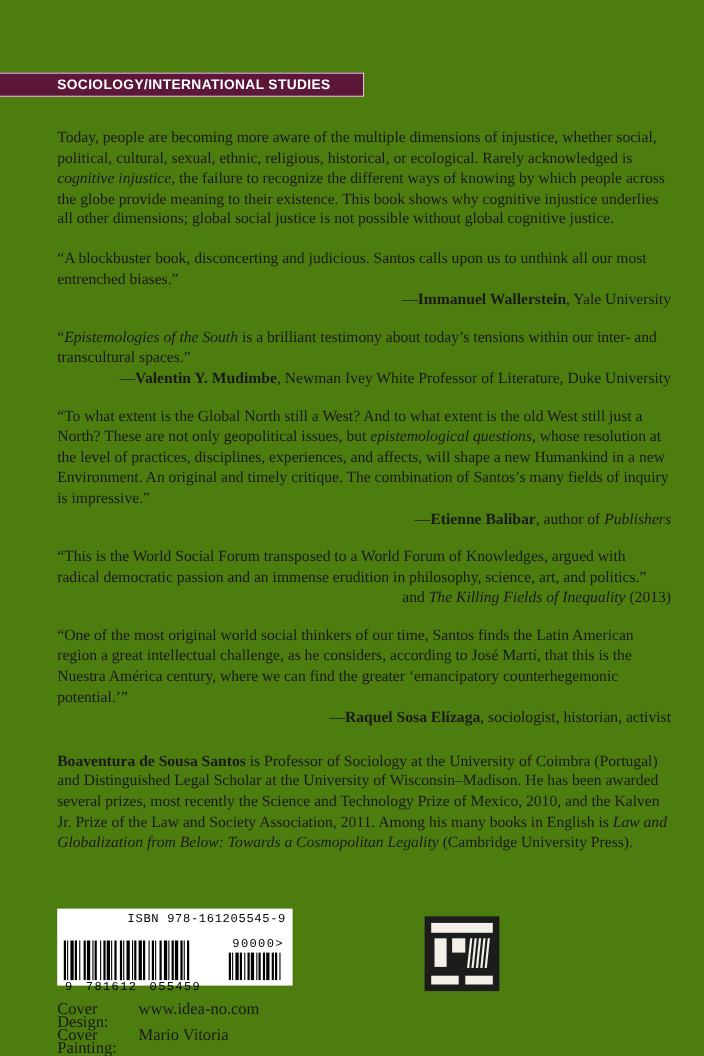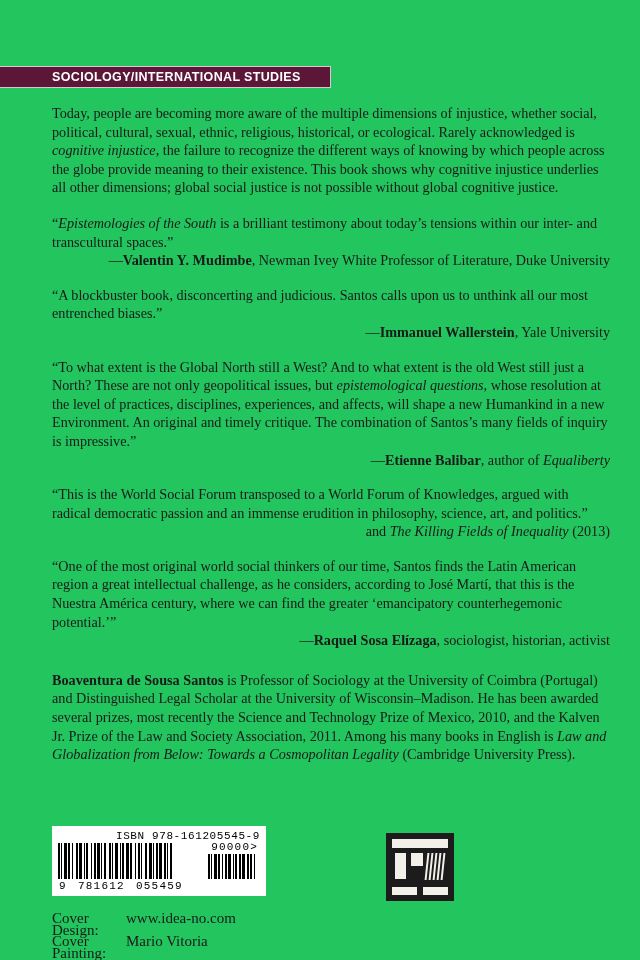--- a/index.html
+++ b/index.html
@@ -12,21 +12,21 @@
     background: #d2d1c3;
     font-family: "Liberation Serif", serif;
     color: #1a1a1a;
     overflow: hidden;
     position: relative;
   }
 
   .cover {
     position: absolute;
     inset: 0;
-    background: #22c55e;
+    background: #4d7c0f;
   }
 
   
   .category-banner {
     position: absolute;
     left: 0;
     top: 66px;
     width: 331px;
     height: 22px;
     background: #5b1638;
@@ -44,21 +44,21 @@
     letter-spacing: 0.35px;
     color: #ffffff;
     padding-left: 52px;
     white-space: nowrap;
   }
 
   
   .content {
     position: absolute;
     left: 52px;
-    top: 104px;
+    top: 116px;
     width: 558px;
   }
 
   p {
     margin: 0;
     font-size: 14.2px;
     line-height: 18.6px;
     text-align: left;
   }
 
@@ -121,21 +121,21 @@
     font-family: "Liberation Mono", monospace;
     font-size: 11px;
     letter-spacing: 0.6px;
     text-align: right;
     color: #000;
     line-height: 12px;
   }
   .barcode-main {
     position: relative;
     height: 36px;
-    margin-top: 1px;
+    margin-top: 13px;
   }
   .bars {
     display: flex;
     align-items: flex-end;
     height: 100%;
   }
   .bars span {
     display: block;
     background: #000;
     height: 100%;
@@ -296,32 +296,32 @@
 
   <div class="category-banner">
     <span class="category-banner-label">SOCIOLOGY/INTERNATIONAL STUDIES</span>
   </div>
 
   <div class="content">
 
     <p class="desc"><span>Today, people are becoming more aware of the multiple dimensions of injustice, whether social, political, cultural, sexual, ethnic, religious, historical, or ecological. Rarely acknowledged is </span><i>cognitive injustice</i><span>, the failure to recognize the different ways of knowing by which people across the globe provide meaning to their existence. This book shows why cognitive injustice underlies all other dimensions; global social justice is not possible without global cognitive justice.</span></p>
 
     <p class="blurb">
+      <span class="quote-text">“A blockbuster book, disconcerting and judicious. Santos calls upon us to unthink all our most entrenched biases.”</span>
+      <span class="attrib"><span>—</span><span class="name">Immanuel Wallerstein</span><span>, Yale University</span></span>
+    </p>
+
+    <p class="blurb">
       <span class="quote-text"><span>“</span><i>Epistemologies of the South</i><span> is a brilliant testimony about today’s tensions within our inter- and transcultural spaces.”</span></span>
       <span class="attrib"><span>—</span><span class="name">Valentin Y. Mudimbe</span><span>, Newman Ivey White Professor of Literature, Duke University</span></span>
     </p>
 
     <p class="blurb">
-      <span class="quote-text">“A blockbuster book, disconcerting and judicious. Santos calls upon us to unthink all our most entrenched biases.”</span>
-      <span class="attrib"><span>—</span><span class="name">Immanuel Wallerstein</span><span>, Yale University</span></span>
-    </p>
-
-    <p class="blurb">
       <span class="quote-text"><span>“To what extent is the Global North still a West? And to what extent is the old West still just a North? These are not only geopolitical issues, but </span><i>epistemological questions</i><span>, whose resolution at the level of practices, disciplines, experiences, and affects, will shape a new Humankind in a new Environment. An original and timely critique. The combination of Santos’s many fields of inquiry is impressive.”</span></span>
-      <span class="attrib"><span>—</span><span class="name">Etienne Balibar</span><span>, author of </span><i>Equaliberty</i></span>
+      <span class="attrib"><span>—</span><span class="name">Etienne Balibar</span><span>, author of </span><i>Publishers</i></span>
     </p>
 
     <p class="blurb">
       <span class="quote-text">“This is the World Social Forum transposed to a World Forum of Knowledges, argued with radical democratic passion and an immense erudition in philosophy, science, art, and politics.”</span>
       <span class="attrib-line2"><span>and </span><i>The Killing Fields of Inequality</i><span> (2013)</span></span>
     </p>
 
     <p class="blurb">
       <span class="quote-text">“One of the most original world social thinkers of our time, Santos finds the Latin American region a great intellectual challenge, as he considers, according to José Martí, that this is the Nuestra América century, where we can find the greater ‘emancipatory counterhegemonic potential.’”</span>
       <span class="attrib"><span>—</span><span class="name">Raquel Sosa Elízaga</span><span>, sociologist, historian, activist</span></span>

